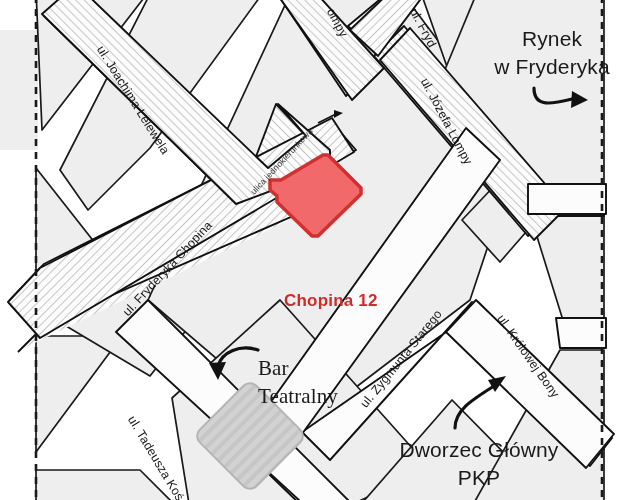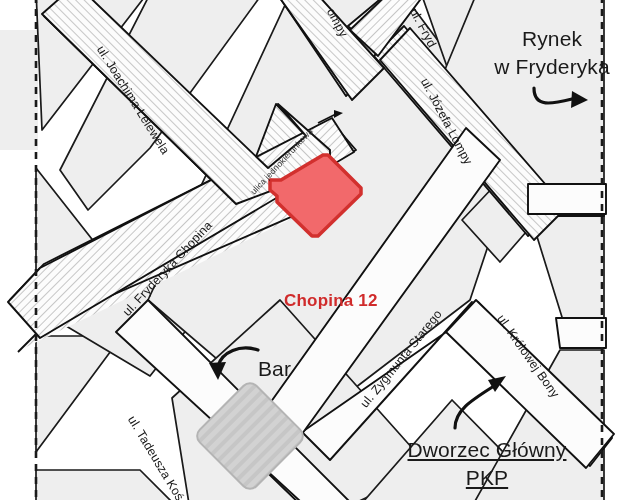--- a/index.html
+++ b/index.html
@@ -227,23 +227,24 @@
 
   <div class="street-label" style="left:131px; top:410px; transform: rotate(59deg);">ul. Tadeusza Koś</div>
 
   <div class="oneway-label" style="left:252px; top:188px; transform: rotate(-47deg);">ulica jednokierunkowa</div>
 
   <div class="poi-label" style="left:492px; top:25px; width:120px;">
     <span class="line">Rynek</span>
     <span class="line">w Fryderyka</span>
   </div>
 
-  <div class="poi-label" style="left:258px; top:355px; width:100px; text-align:left;">
+  <div class="poi-label" style="left:258px; top:355px; width:100px; text-align:left;font-family:Liberation Serif, serif;">
     <span class="line">Bar</span>
+    <span class="line">Teatralny</span>
   </div>
 
-  <div class="poi-label" style="left:392px; top:436px; width:190px;text-decoration:underline;">
+  <div class="poi-label" style="left:384px; top:436px; width:190px;">
     <span class="line">Dworzec Główny PKP</span>
   </div>
 
   <div class="addr-label" style="left:284px; top:243px;margin-top:48px;">Chopina 12</div>
 
 </div>
 
 </body></html>

